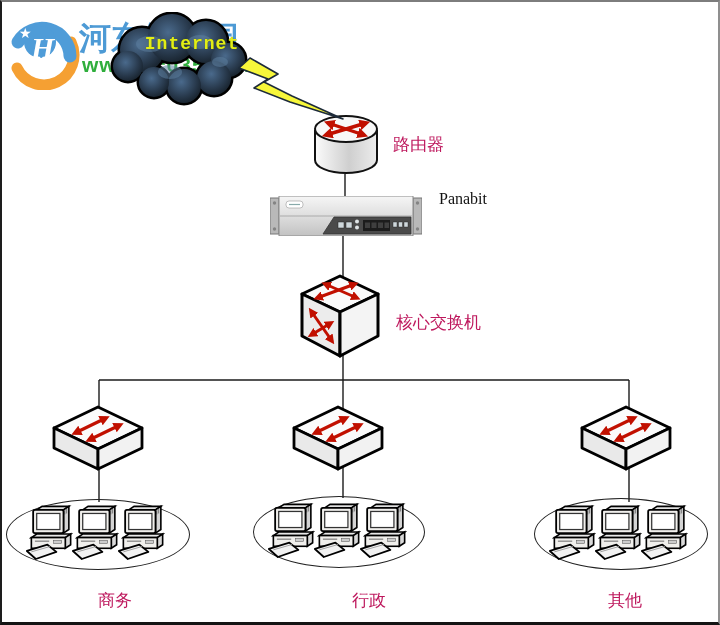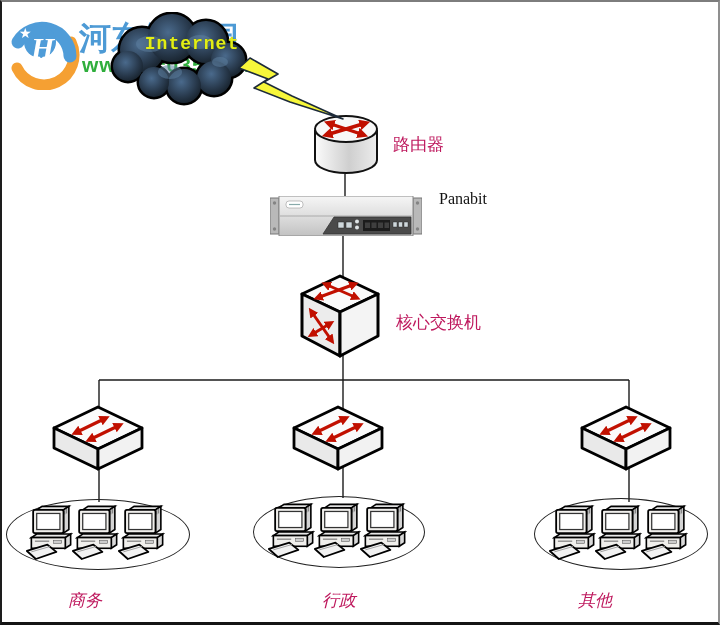--- a/index.html
+++ b/index.html
@@ -8,21 +8,21 @@
     background:#fff;overflow:hidden;
     border-top:2px solid #7d7d7d;border-right:2px solid #8f8f8f;
     border-bottom:3px solid #141414;border-left:2px solid #1d1d1d;
     font-family:"Liberation Sans",sans-serif;
   }
   .abs{position:absolute;}
   .label-cn{
     position:absolute;font-family:"Liberation Serif","DejaVu Serif",serif;
     font-size:17px;color:#be185d;white-space:nowrap;
   }
-  .label-center{text-align:left;font-style:italic;}
+  .label-center{text-align:right;}
   .wm-name{
     position:absolute;left:77px;top:15px;z-index:1;
     font-size:32px;font-weight:bold;color:#4d9ad5;
     font-family:"Liberation Sans",sans-serif;white-space:nowrap;
   }
   .wm-url{
     position:absolute;left:80px;top:51px;z-index:1;
     font-size:21px;font-weight:bold;color:#2fae3c;letter-spacing:1px;
     font-family:"Liberation Sans",sans-serif;white-space:nowrap;
   }

